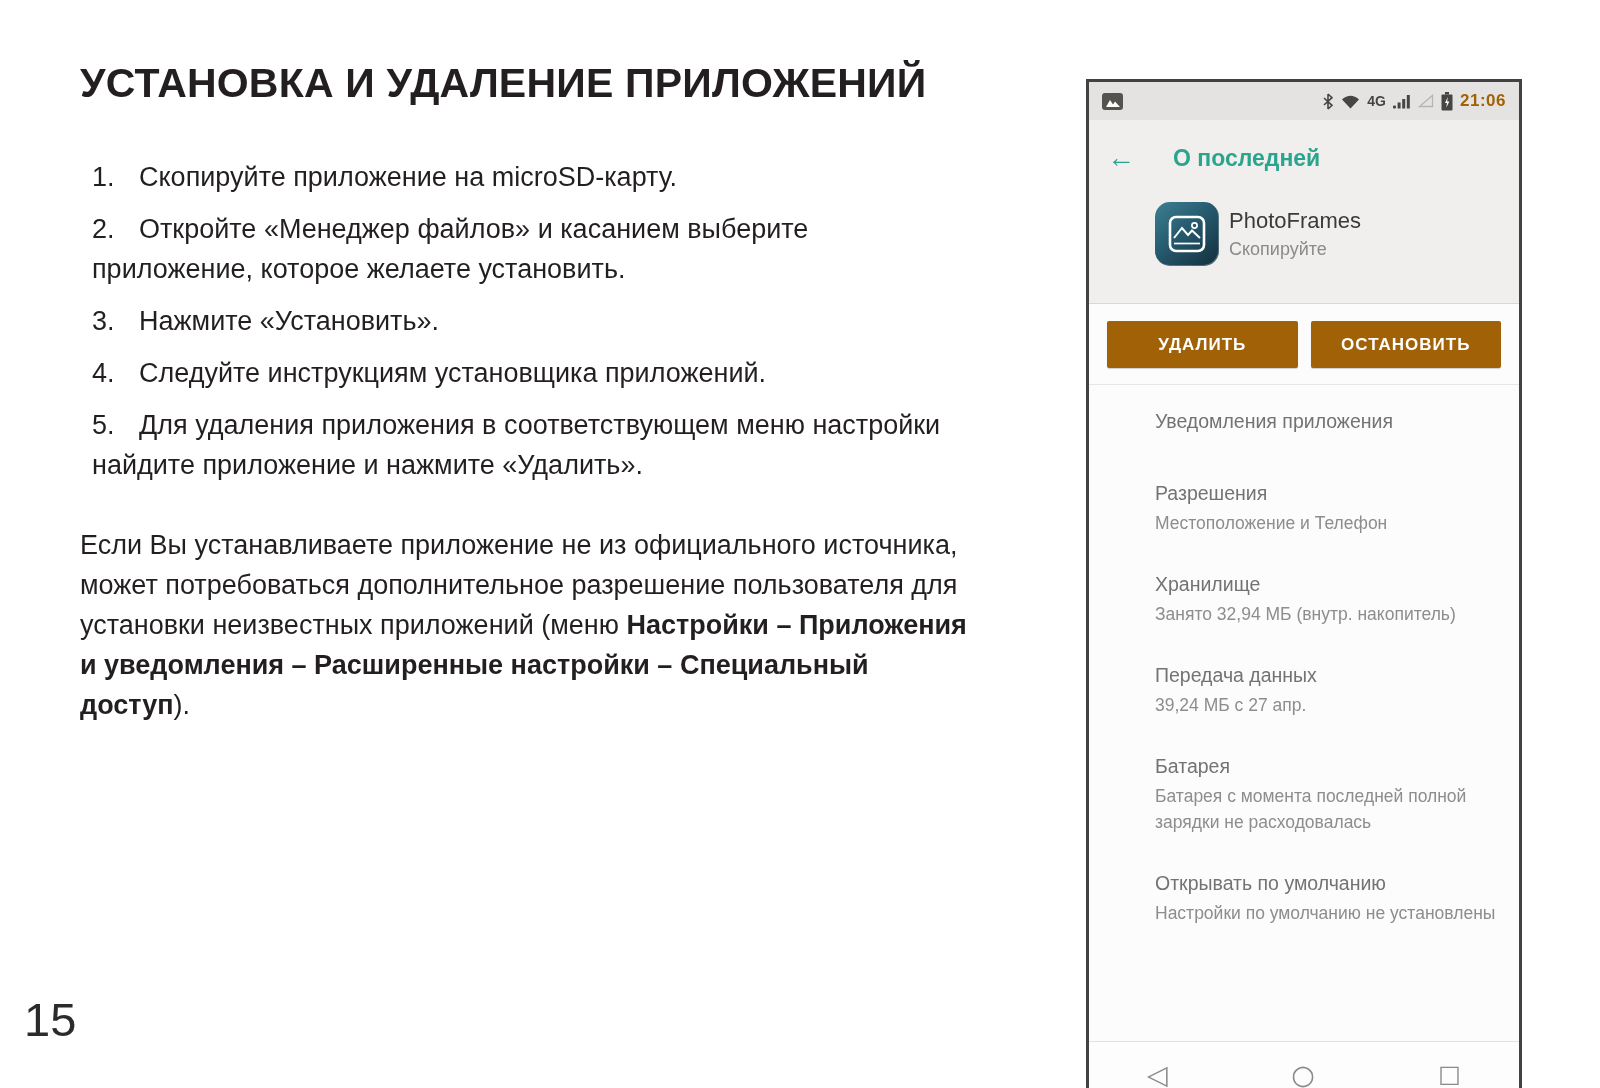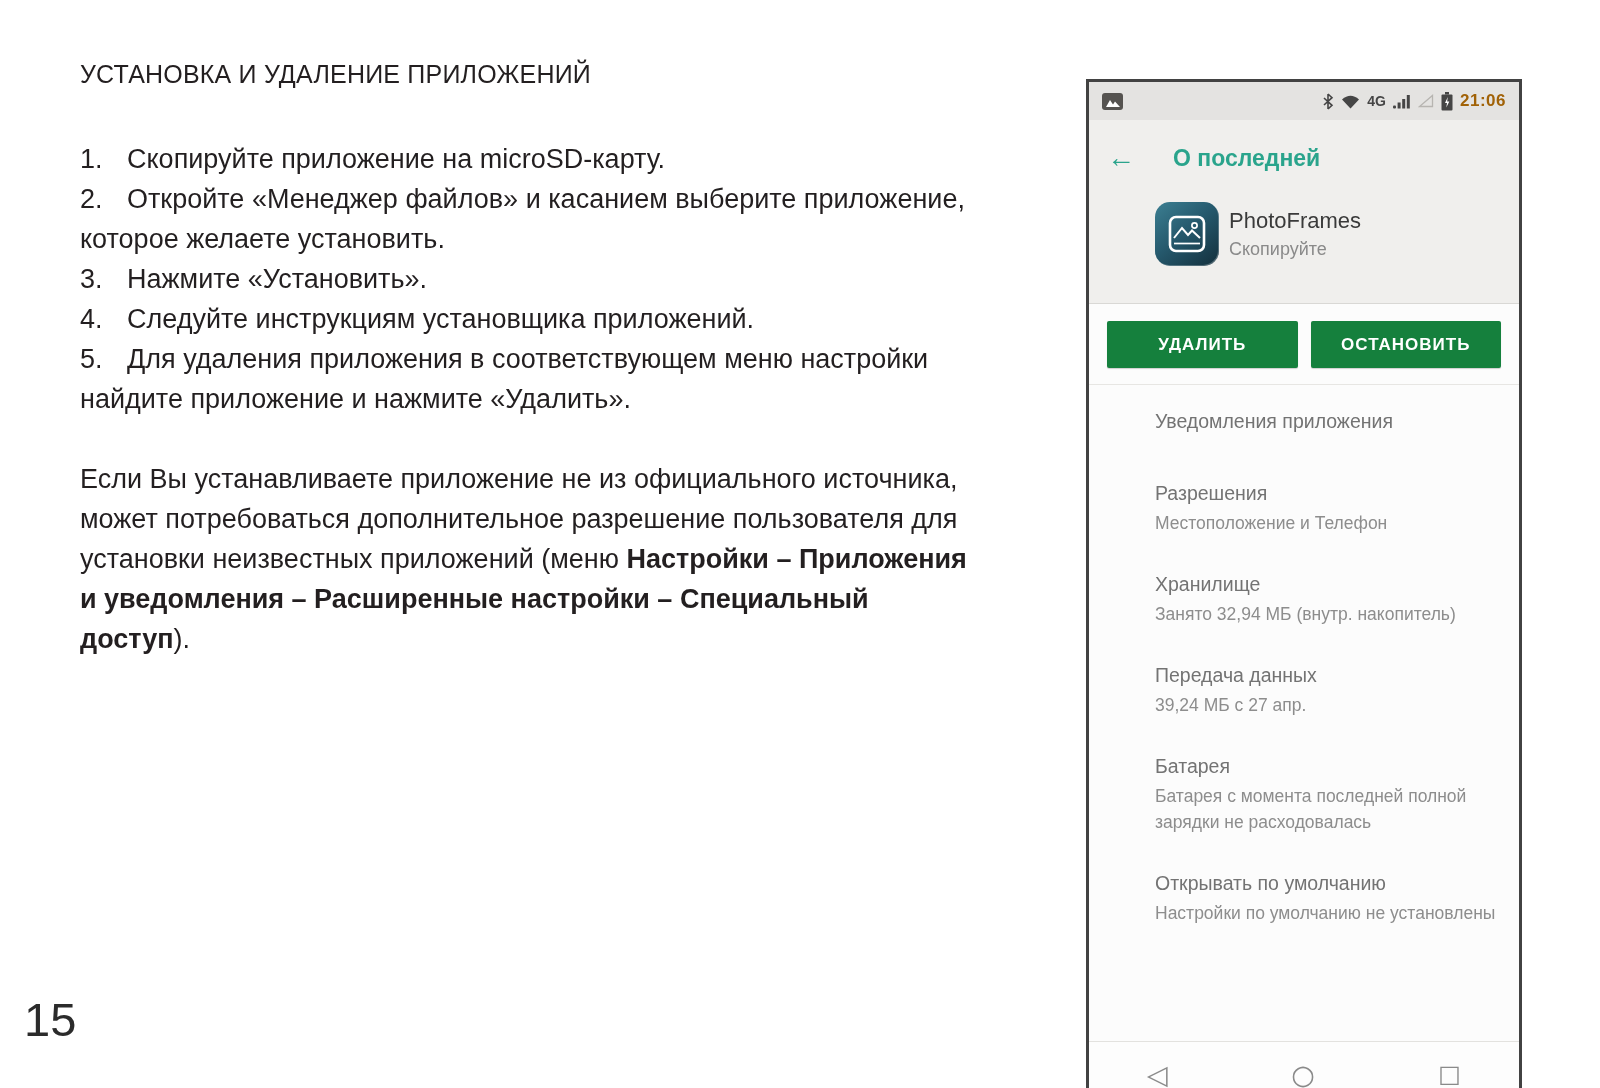--- a/index.html
+++ b/index.html
@@ -5,22 +5,22 @@
   * { box-sizing: border-box; }
   html,body { margin:0; padding:0; }
   body {
     width:1600px; height:1088px; position:relative; overflow:hidden;
     background:#ffffff; color:#231f20;
     font-family:"Liberation Sans", sans-serif;
   }
 
   
   .manual { position:absolute; left:80px; top:60px; width:900px; }
-  .manual-title { font-size:25px; font-weight:normal; margin:0 0 50px 0; letter-spacing:.2px; }
-  .step { font-size:27px; line-height:40px; margin:0; }
+  .manual-title { font-size:41px; font-weight:bold; margin:0 0 50px 0; letter-spacing:.2px; }
+  .step { font-size:27px; line-height:40px; margin:12px; }
   .step-num { display:inline-block; min-width:47px; }
   .note { margin-top:40px; font-size:27px; line-height:40px; }
   .note b { font-weight:bold; }
   .page-num { position:absolute; left:24px; top:992px; font-size:47px; color:#2b2b2b; }
 
   
   .phone {
     position:absolute; left:1086px; top:79px; width:436px; height:1031px;
     border:3px solid #424242; background:#fcfcfc; overflow:hidden;
   }
@@ -48,21 +48,21 @@
     width:64px; height:64px; border-radius:15px; flex:0 0 64px;
     background:linear-gradient(140deg,#3c7f92 0%, #265a6e 45%, #132f3c 100%);
     display:flex; align-items:center; justify-content:center;
     box-shadow: inset -1px -1px 0 rgba(255,255,255,.25);
   }
   .app-name { font-size:22px; color:#3a3a3a; }
   .app-status { font-size:18px; color:#8a8a8a; margin-top:5px; }
 
   .buttons-row { display:flex; gap:13px; padding:17px 18px 0 18px; }
   .btn {
-    flex:1; height:47px; background:#15803d; color:#ffffff;
+    flex:1; height:47px; background:#a16207; color:#ffffff;
     font-size:17px; font-weight:bold; letter-spacing:1px;
     display:flex; align-items:center; justify-content:center; border-radius:2px;
     box-shadow:0 1px 1px rgba(0,0,0,.18); cursor:default;
   }
   .list-divider { border-bottom:1px solid #e7e6e3; margin-top:16px; }
 
   .list { padding:24px 22px 0 66px; }
   .item { margin-bottom:36px; cursor:default; }
   .item:first-child { margin-bottom:48px; }
   .item-title { font-size:19.5px; line-height:24px; color:#737373; }

